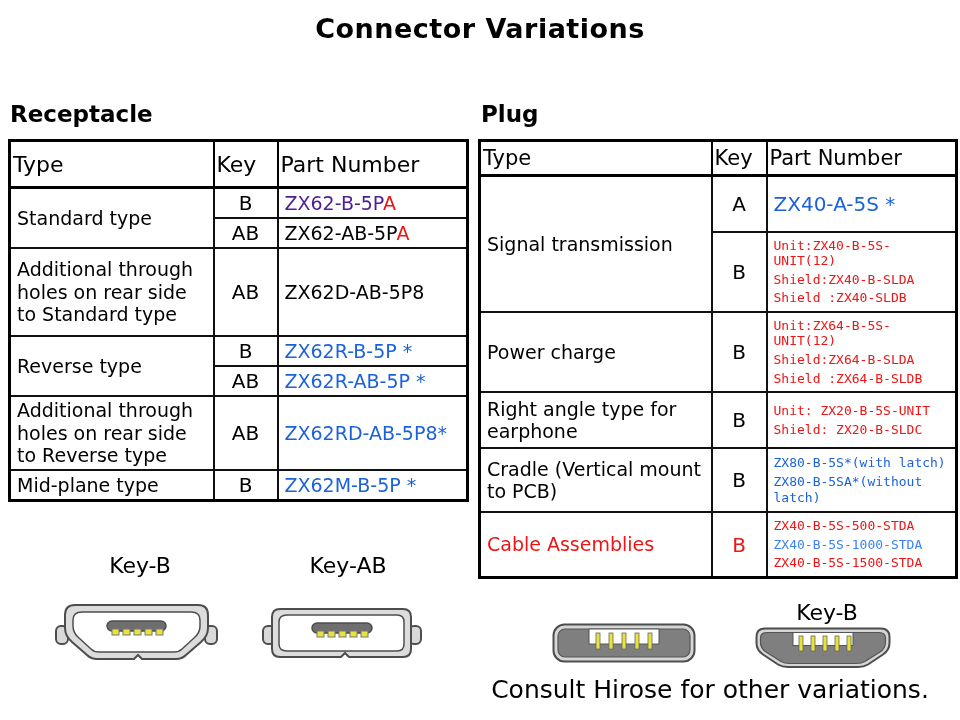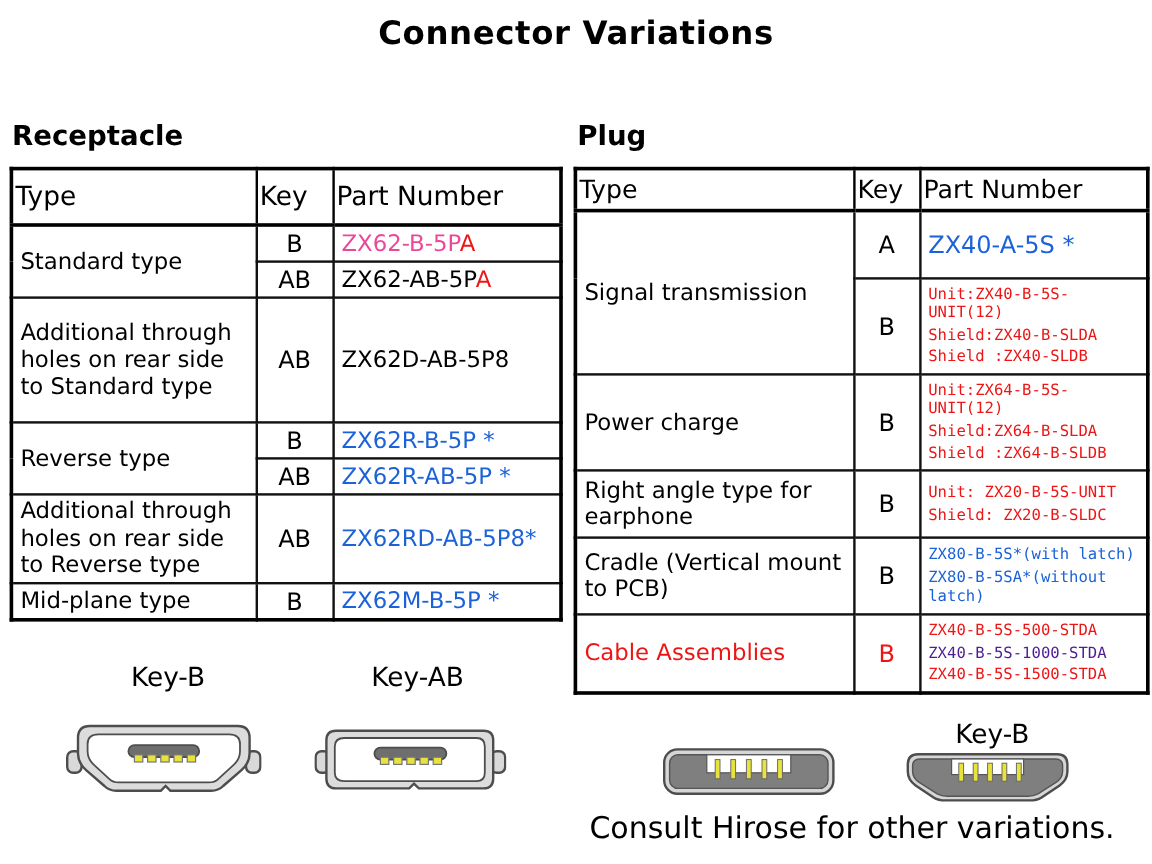--- a/index.html
+++ b/index.html
@@ -64,27 +64,27 @@
       <tr style="height:40px">
         <th>Type</th>
         <th>Key</th>
         <th>Part Number</th>
       </tr>
     </thead>
     <tbody>
       <tr style="height:29px">
         <td class="type-cell" rowspan="2">Standard type</td>
         <td class="key-cell">B</td>
-        <td class="part-cell"><span style="color: #ec4899; margin-top: 30px;">ZX62-B-5P</span><span style="color: rgb(237, 21, 21);">A</span></td>
+        <td class="part-cell"><span style="color: #4c1d95; margin-top: 30px;">ZX62-B-5P</span><span style="color: rgb(237, 21, 21);">A</span></td>
       </tr>
       <tr style="height:29px">
         <td class="key-cell">AB</td>
         <td class="part-cell"><span style="color: rgb(0, 0, 0);">ZX62-AB-5P</span><span style="color: rgb(237, 21, 21);">A</span></td>
       </tr>
-      <tr style="height:104px">
+      <tr style="height:88px">
         <td class="type-cell">Additional through holes on rear side to Standard type</td>
         <td class="key-cell">AB</td>
         <td class="part-cell"><span style="color: rgb(0, 0, 0);">ZX62D-AB-5P8</span></td>
       </tr>
       <tr style="height:29px">
         <td class="type-cell" rowspan="2">Reverse type</td>
         <td class="key-cell">B</td>
         <td class="part-cell"><span style="color: rgb(27, 98, 216);">ZX62R-B-5P *</span></td>
       </tr>
       <tr style="height:29px">
@@ -154,21 +154,21 @@
         <td class="lines-cell">
             <div class="pn-line" style="color: rgb(27, 98, 216);">ZX80-B-5S*(with latch)</div>
             <div class="pn-line" style="color: rgb(27, 98, 216);">ZX80-B-5SA*(without latch)</div>
           </td>
       </tr>
       <tr style="height:62px">
         <td class="type-cell" style="color: rgb(237, 21, 21);">Cable Assemblies</td>
         <td class="key-cell" style="color: rgb(237, 21, 21);">B</td>
         <td class="lines-cell">
             <div class="pn-line" style="color: rgb(237, 21, 21);">ZX40-B-5S-500-STDA</div>
-            <div class="pn-line" style="color: #4c1d95;">ZX40-B-5S-1000-STDA</div>
+            <div class="pn-line" style="color: #3b82f6;">ZX40-B-5S-1000-STDA</div>
             <div class="pn-line" style="color: rgb(237, 21, 21);">ZX40-B-5S-1500-STDA</div>
           </td>
       </tr>
     </tbody>
   </table>
 
 
   <div class="key-label" id="label-key-b-left">Key-B</div>
   <div class="key-label" id="label-key-ab-left">Key-AB</div>
   <div class="key-label" id="label-key-b-right">Key-B</div>

